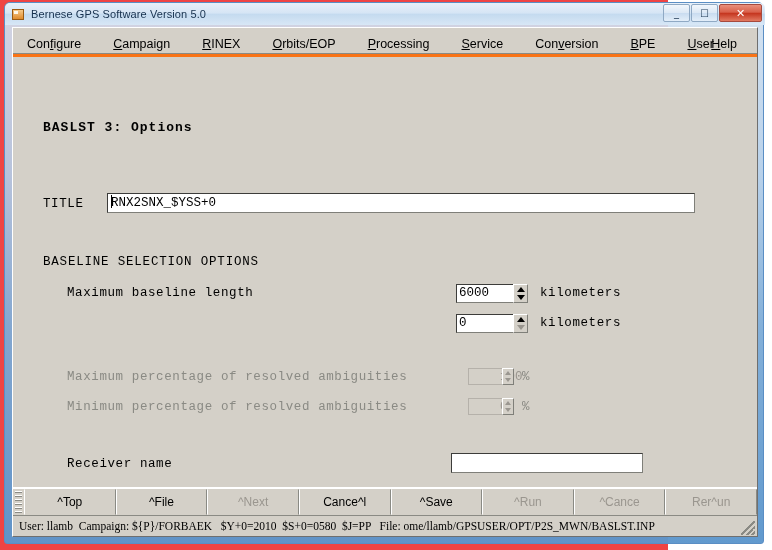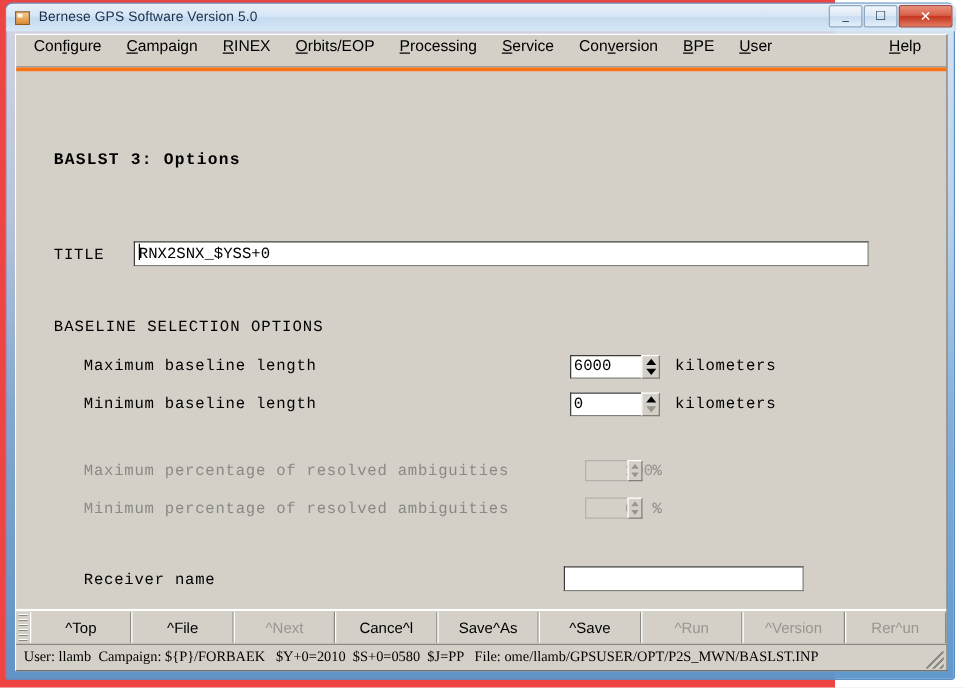--- a/index.html
+++ b/index.html
@@ -144,23 +144,24 @@
     flex-direction: column;
   }
 
   
   #menu-bar {
     height: 25px;
     flex: none;
     background: #d4d0c8;
     border-bottom: 1px solid #8a8a84;
     display: flex;
-    align-items: flex-start;
+    align-items: flex-end;
     padding: 0 4px;
     position: relative;
+    gap: 12px;
   }
   .menu-item {
     font-family: "Liberation Sans", sans-serif;
     font-size: 12.5px;
     color: #000000;
     padding: 2px 10px;
     white-space: nowrap;
     cursor: default;
   }
   .menu-item u { text-decoration: underline; }
@@ -404,21 +405,20 @@
             <div class="btn">
                 <span class="tri up"></span>
               </div>
             <div class="btn">
                 <span class="tri down"></span>
               </div>
           </div>
         </div>
         <div class="mono row-label" style="left:527px; top:229px;">kilometers</div>
 
-        <div class="mono row-label" style="left:54px; top:259px;">Minimum baseline length</div>
         <div class="spinner" style="left:443px; top:257px;">
           <div class="sp-field" style="width:57px;">0</div>
           <div class="sp-arrows">
             <div class="btn">
                 <span class="tri up"></span>
               </div>
             <div class="btn">
                 <span class="tri down off"></span>
               </div>
           </div>
@@ -457,24 +457,23 @@
         <div class="text-input" style="left:438px; top:396px; width:192px; height:20px;"></div>
 
       </div>
 
       <div id="button-bar">
         <div id="grip"></div>
         <div class="bar-btn">^Top</div>
         <div class="bar-btn">^File</div>
         <div class="bar-btn disabled">^Next</div>
         <div class="bar-btn">Cance^l</div>
-        <div class="bar-btn">Save^As</div>
         <div class="bar-btn">^Save</div>
         <div class="bar-btn disabled">^Run</div>
-        <div class="bar-btn disabled">^Version</div>
+        <div class="bar-btn disabled">^Cance</div>
         <div class="bar-btn disabled">Rer^un</div>
       </div>
 
       <div id="status-bar">
         <div id="status-text">User: llamb  Campaign: ${P}/FORBAEK   $Y+0=2010  $S+0=0580  $J=PP   File: ome/llamb/GPSUSER/OPT/P2S_MWN/BASLST.INP</div>
         <div id="resize-grip"></div>
       </div>
 
     </div>
   </div>

